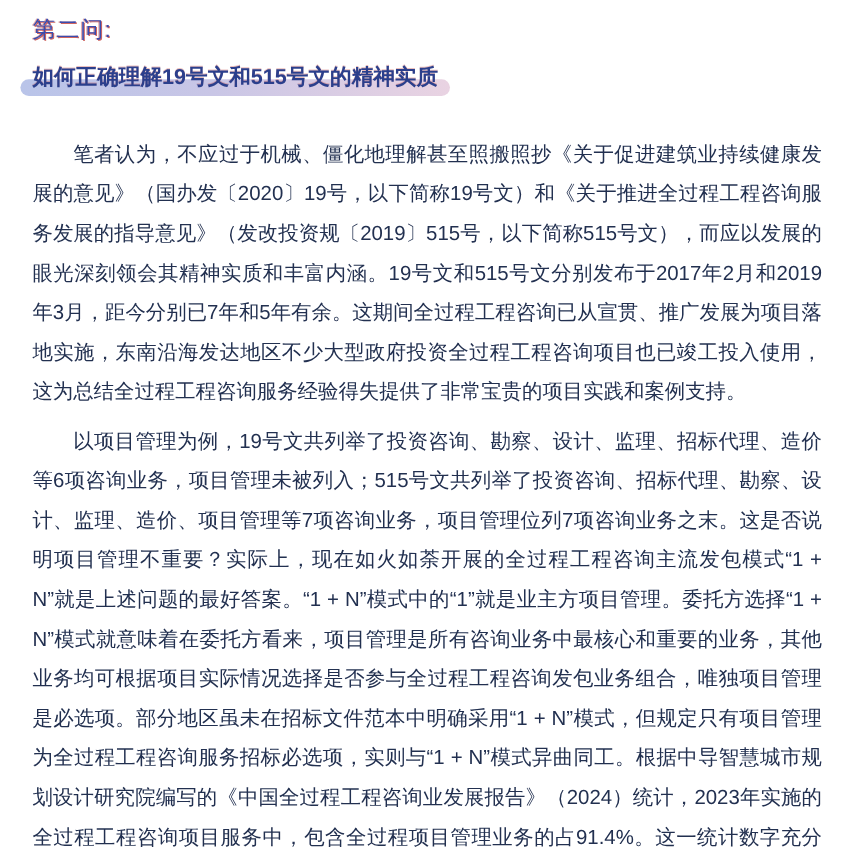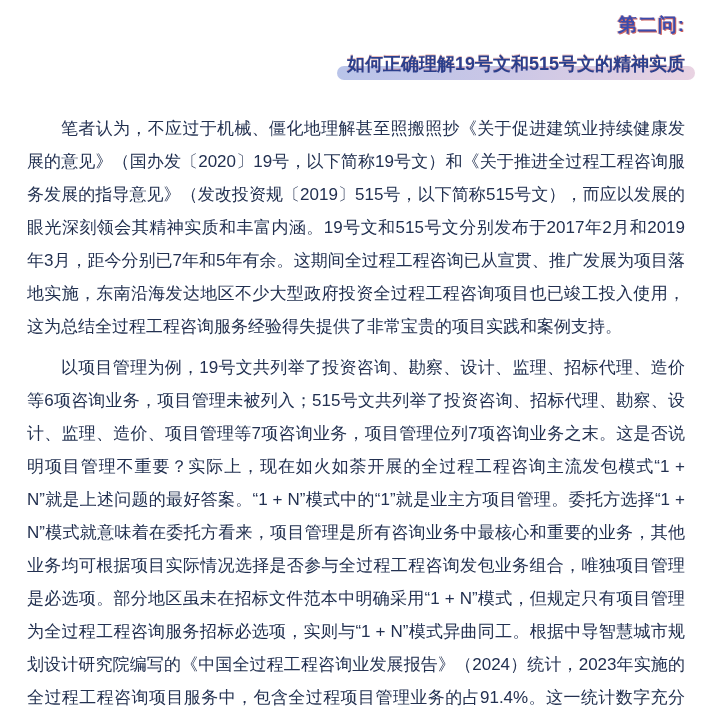--- a/index.html
+++ b/index.html
@@ -12,30 +12,30 @@
     height: 706px;
     background: #ffffff;
     overflow: hidden;
     box-sizing: border-box;
     padding: 10px 27px 0 27px;
     font-family: "Liberation Sans", "DejaVu Sans", sans-serif;
   }
   .title {
     margin: 0;
     padding-top: 2px;
-    text-align: right;
+    text-align: left;
     font-size: 19px;
-    font-weight: bold;
+    font-weight: normal;
     letter-spacing: 1px;
     color: #3a4cae;
     text-shadow: 1px 1px 0 rgba(199,74,68,0.85), -1px 0 0 rgba(199,74,68,0.45);
   }
   .subtitle-row {
     margin-top: 14px;
-    text-align: right;
+    text-align: left;
     line-height: 24px;
     height: 30px;
   }
   .subtitle {
     position: relative;
     display: inline-block;
     font-size: 18px;
     font-weight: 600;
     color: #2b3f8c;
     text-shadow: 0 -1px 0 rgba(199,74,68,0.35);

